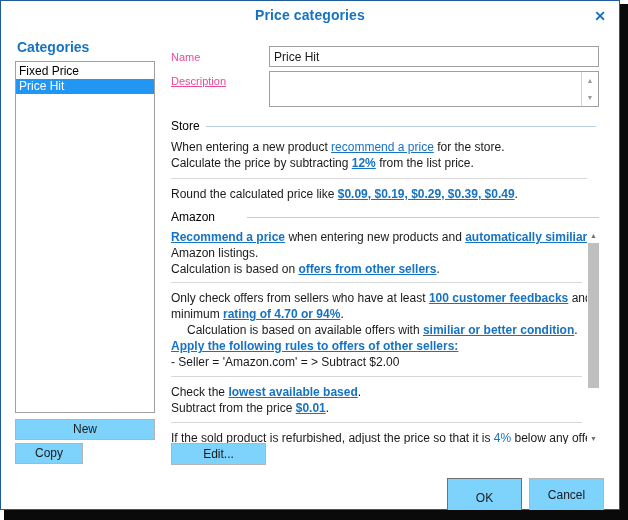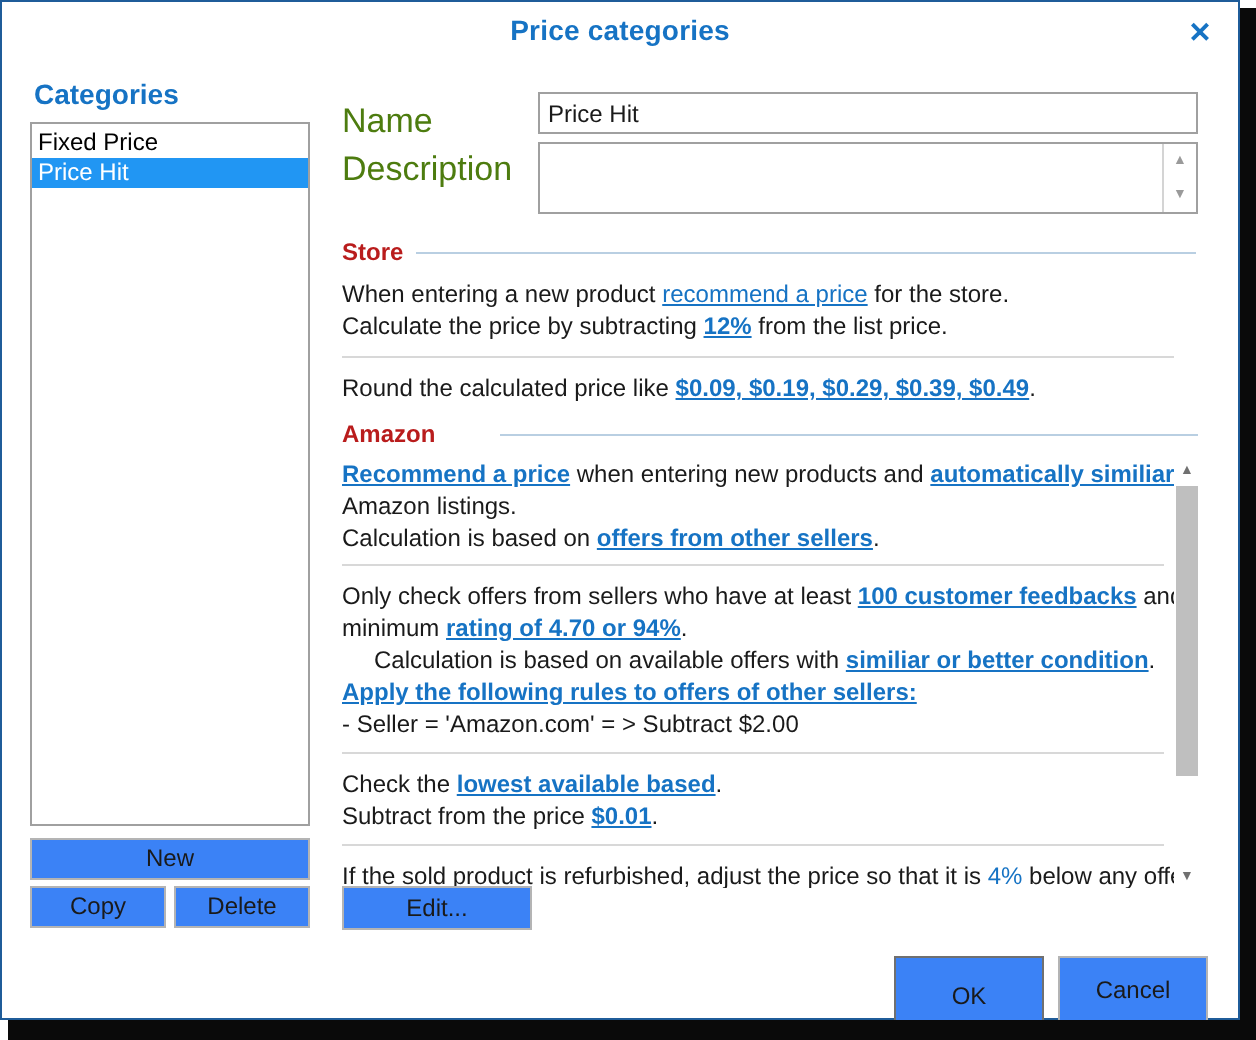--- a/index.html
+++ b/index.html
@@ -95,21 +95,21 @@
     color: #000000;
     white-space: nowrap;
     cursor: default;
   }
   .cat-item.selected {
     background: #2196f3;
     color: #ffffff;
   }
 
   .btn {
-    background: #3b82f6;
+    background: #7dd3fc;
     border: 1px solid #b4b4b4;
     box-sizing: border-box;
     font-family: "Liberation Sans", sans-serif;
     font-size: 12px;
     color: #1a1a1a;
     text-align: center;
     cursor: pointer;
     user-select: none;
     padding: 0;
   }
@@ -129,25 +129,25 @@
   .btn-delete {
     position: absolute;
     left: 86px; top: 442px;
     width: 68px; height: 21px;
     line-height: 19px;
   }
 
   
   .field-label {
     position: absolute;
-    font-size: 17px;
-    color: #4d7c0f;
+    font-size: 11px;
+    color: #ec4899;
   }
   .lbl-name { left: 170px; top: 50px; }
-  .lbl-desc { left: 170px; top: 74px; }
+  .lbl-desc { left: 170px; top: 74px; text-decoration: underline; }
 
   .input-name {
     position: absolute;
     left: 268px; top: 45px;
     width: 330px; height: 21px;
     border: 1px solid #a0a0a0;
     background: #ffffff;
     box-sizing: border-box;
     font-family: "Liberation Sans", sans-serif;
     font-size: 12px;
@@ -196,23 +196,22 @@
 
   
   .group-head {
     position: absolute;
     display: flex;
     align-items: center;
     gap: 6px;
   }
   .group-head .gtitle {
     font-size: 12px;
-    color: #b91c1c;
+    color: #000000;
     white-space: nowrap;
-    font-weight: bold;
   }
   .group-head .gline {
     height: 1px;
     background: #b9cfe2;
   }
 
   .grp-store { left: 170px; top: 118px; width: 428px; }
   .grp-store .gline { width: 390px; }
 
   .grp-amazon { left: 170px; top: 209px; width: 428px; gap: 32px; }
@@ -335,21 +334,20 @@
 
   <div class="cat-label">Categories</div>
 
   <div class="cat-list">
     <div class="cat-item">Fixed Price</div>
     <div class="cat-item selected">Price Hit</div>
   </div>
 
   <button class="btn btn-new">New</button>
   <button class="btn btn-copy">Copy</button>
-  <button class="btn btn-delete">Delete</button>
 
   <div class="field-label lbl-name">Name</div>
   <input class="input-name" type="text" value="Price Hit" style="">
 
   <div class="field-label lbl-desc">Description</div>
   <div class="desc-wrap">
     <textarea class="desc-area" style=""></textarea>
     <div class="desc-spin">
       <div class="spin-half">▲</div>
       <div class="spin-half">▼</div>

